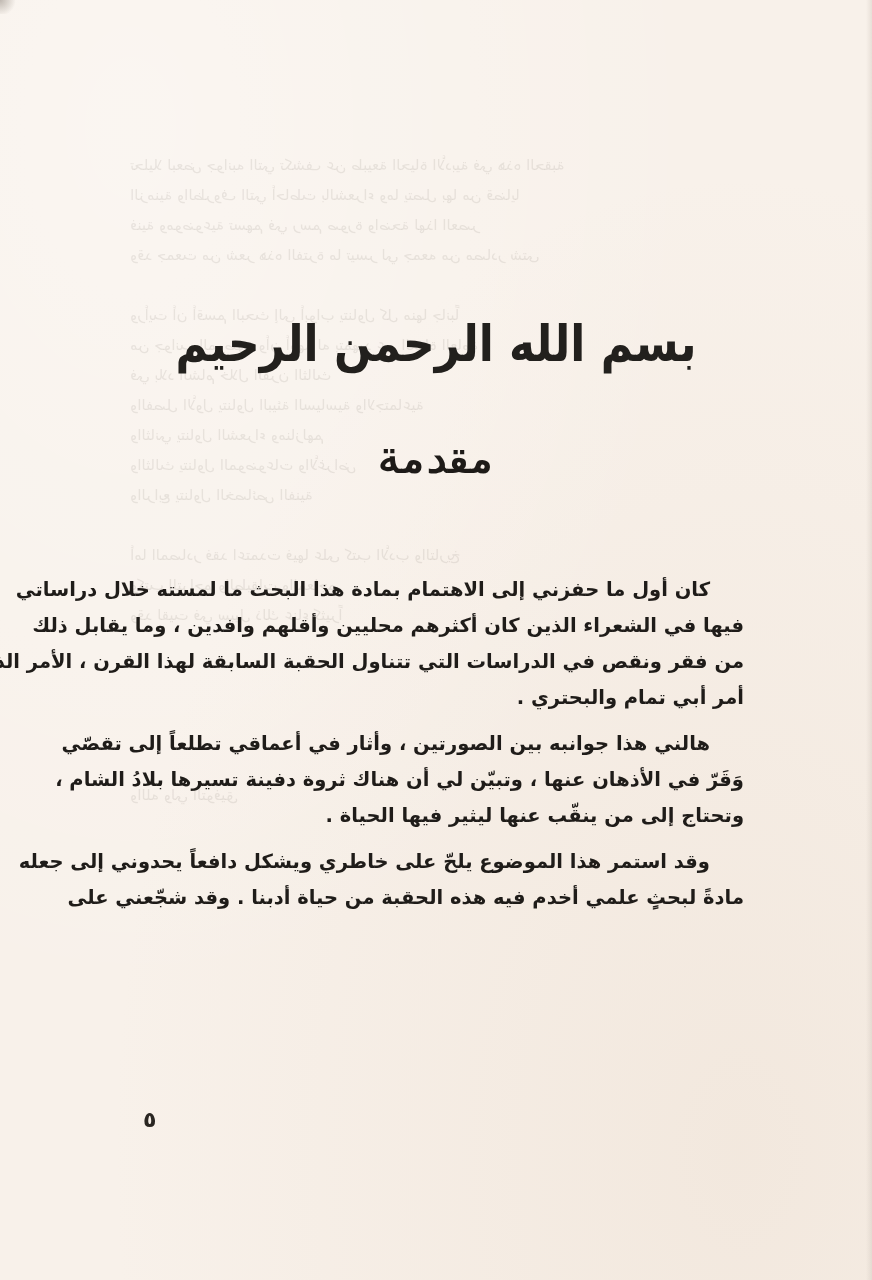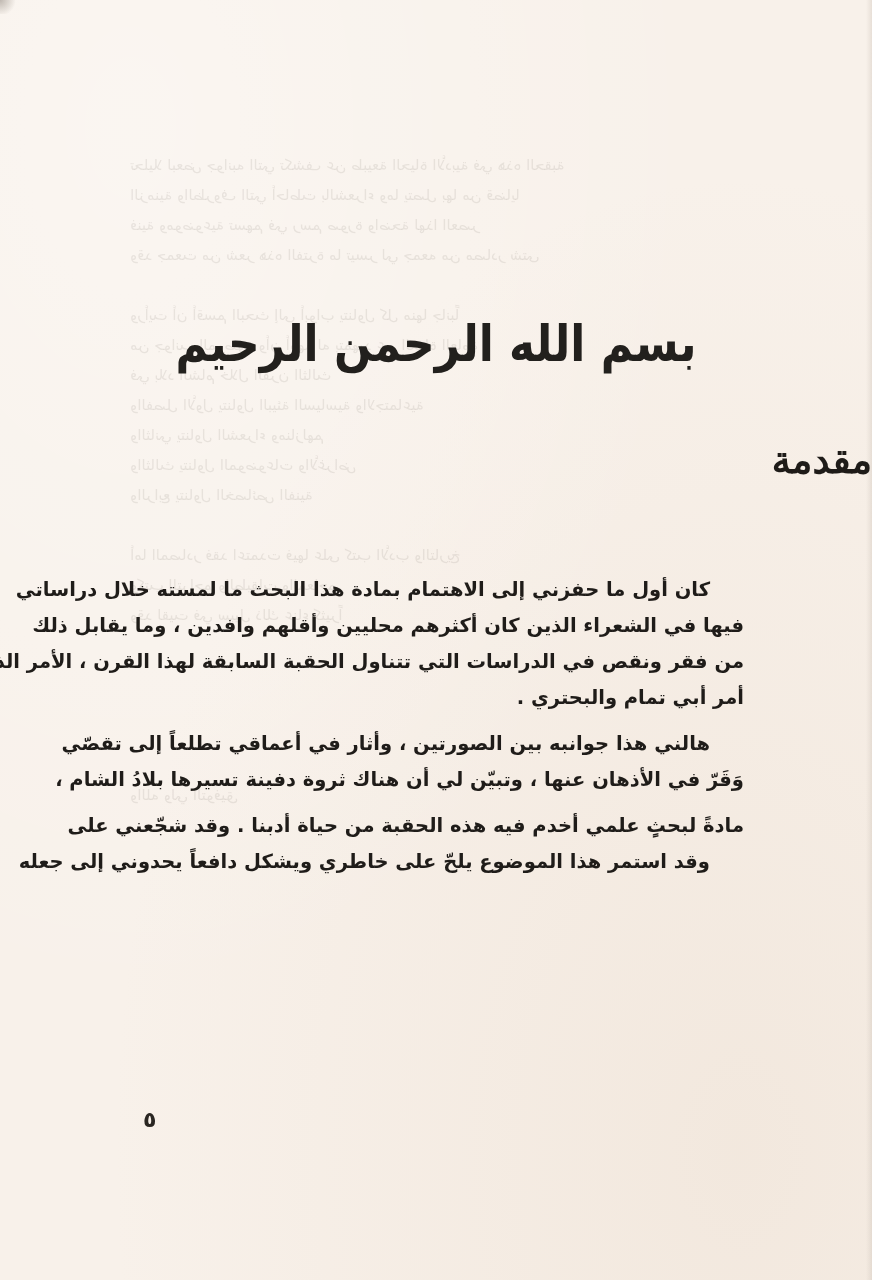--- a/index.html
+++ b/index.html
@@ -66,22 +66,22 @@
       font-weight: bold;
       letter-spacing: 0;
       color: #22201d;
       transform: scaleY(1.15);
     }
     .title {
       position: absolute;
       top: 438px;
       left: 0;
       right: 0;
-      text-align: right;
-      font-family: Liberation Sans, sans-serif;
+      text-align: center;
+      font-family: Liberation Mono, monospace;
       font-size: 38px;
       font-weight: bold;
       color: #1e1b18;
       letter-spacing: 2px;
     }
     .body-text {
       position: absolute;
       top: 572px;
       left: 140px;
       right: 128px;
@@ -157,21 +157,22 @@
   <div class="body-text">
     <div class="para">
       <span class="line first">كان أول ما حفزني إلى الاهتمام بمادة هذا البحث ما لمسته خلال دراساتي</span>
       <span class="line">فيها في الشعراء الذين كان أكثرهم محليين وأقلهم وافدين ، وما يقابل ذلك</span>
       <span class="line">من فقر ونقص في الدراسات التي تتناول الحقبة السابقة لهذا القرن ، الأمر الذي</span>
       <span class="line last">أمر أبي تمام والبحتري .</span>
     </div>
     <div class="para">
       <span class="line first">هالني هذا جوانبه بين الصورتين ، وأثار في أعماقي تطلعاً إلى تقصّي</span>
       <span class="line">وَقَرّ في الأذهان عنها ، وتبيّن لي أن هناك ثروة دفينة تسيرها بلادُ الشام ،</span>
+      <span class="line last">وتحتاج إلى من ينقّب عنها ليثير فيها الحياة .</span>
     </div>
     <div class="para">
+      <span class="line first">وقد استمر هذا الموضوع يلحّ على خاطري ويشكل دافعاً يحدوني إلى جعله</span>
       <span class="line">مادةً لبحثٍ علمي أخدم فيه هذه الحقبة من حياة أدبنا . وقد شجّعني على</span>
-      <span class="line first">وقد استمر هذا الموضوع يلحّ على خاطري ويشكل دافعاً يحدوني إلى جعله</span>
     </div>
   </div>
 
   <div class="page-number">٥</div>
 </div>
 
 </body></html>

